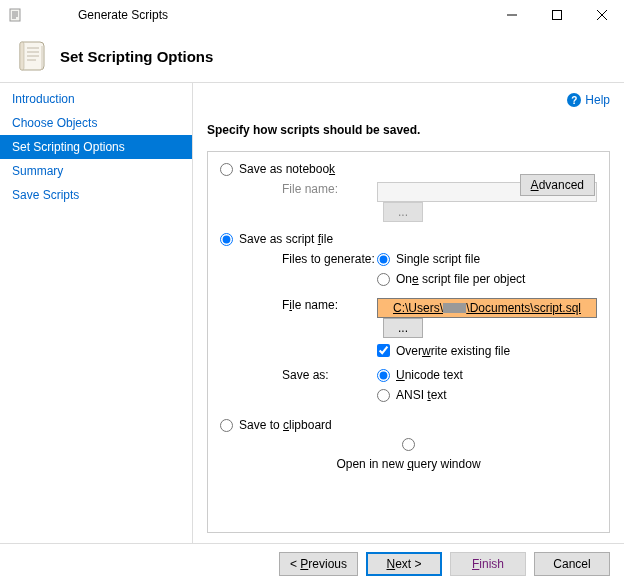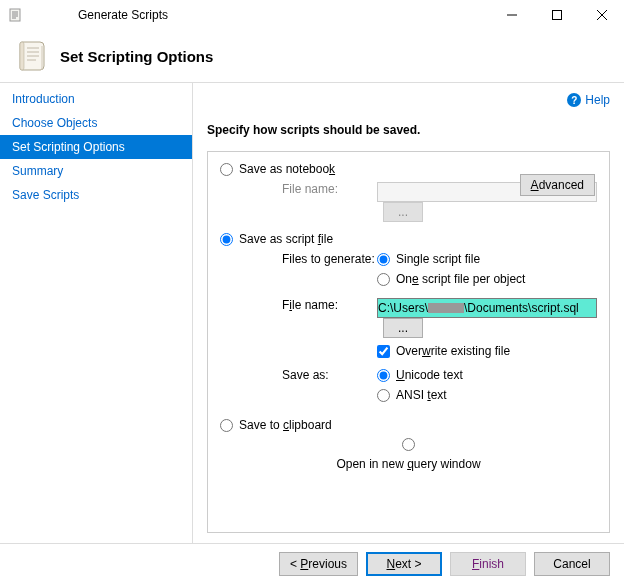--- a/index.html
+++ b/index.html
@@ -28,21 +28,21 @@
 .radio-row label { cursor: pointer; }
 .sub { padding-left: 26px; margin-bottom: 10px; }
 .sub-row { display: flex; align-items: flex-start; margin-bottom: 6px; }
 .sub-label { width: 95px; margin-left: 36px; }
 .sub-content { flex: 1; }
 .disabled { color: #888; }
 .text-input { font-family: inherit; font-size: 12px; padding: 2px 4px; border: 1px solid #7a7a7a; background: #fff; width: 220px; }
 .text-input:disabled { background: #f5f5f5; border-color: #ccc; }
 .browse-btn { padding: 2px 14px; background: #e1e1e1; border: 1px solid #adadad; margin-left: 6px; cursor: pointer; font-size: 12px; }
 .browse-btn:disabled { color: #888; border-color: #ccc; }
-.chk-row { display: flex; align-items: flex-end; gap: 6px; margin-top: 6px; }
+.chk-row { display: flex; align-items: flex-start; gap: 6px; margin-top: 6px; }
 .chk-row input { margin: 0; }
 .footer { height: 40px; display: flex; align-items: center; justify-content: flex-end; gap: 8px; padding-right: 14px; border-top: 1px solid #ddd; }
 .footer button { min-width: 76px; padding: 4px 10px; font-family: inherit; font-size: 12px; background: #e1e1e1; border: 1px solid #adadad; cursor: pointer; }
 .footer button:disabled { color: #701a75; border-color: #ccc; cursor: default; }
 .footer button.primary { border: 2px solid #0078d7; padding: 3px 9px; }
 .under { text-decoration: underline; }
 .redact { display: inline-block; width: 36px; height: 10px; background: #999; vertical-align: middle; }
 </style>
 </head>
 <body>
@@ -139,21 +139,21 @@
             </div>
             <div class="radio-row">
               <input type="radio" name="filesGen" style="">
               <label>On<span class="under">e</span> script file per object</label>
             </div>
           </div>
         </div>
         <div class="sub-row" style="margin-top:6px;">
           <span class="sub-label">F<span class="under">i</span>le name:</span>
           <div class="sub-content">
-            <span style="display:inline-flex;align-items:center;border:1px solid #7a7a7a;background:#5eead4;padding:2px 0;width:220px;height:20px;overflow:hidden;white-space:nowrap;">
+            <span style="display:inline-flex;align-items:center;border:1px solid #7a7a7a;background:#fdba74;padding:2px 15px;width:220px;height:20px;overflow:hidden;white-space:nowrap;text-decoration:underline;">
               <span>C:\Users\</span>
                 <span class="redact"></span>
                 <span>\Documents\script.sql</span>
             </span>
             <button class="browse-btn">...</button>
             <div class="chk-row">
               <input type="checkbox" checked="" style="">
               <label>Over<span class="under">w</span>rite existing file</label>
             </div>
           </div>

